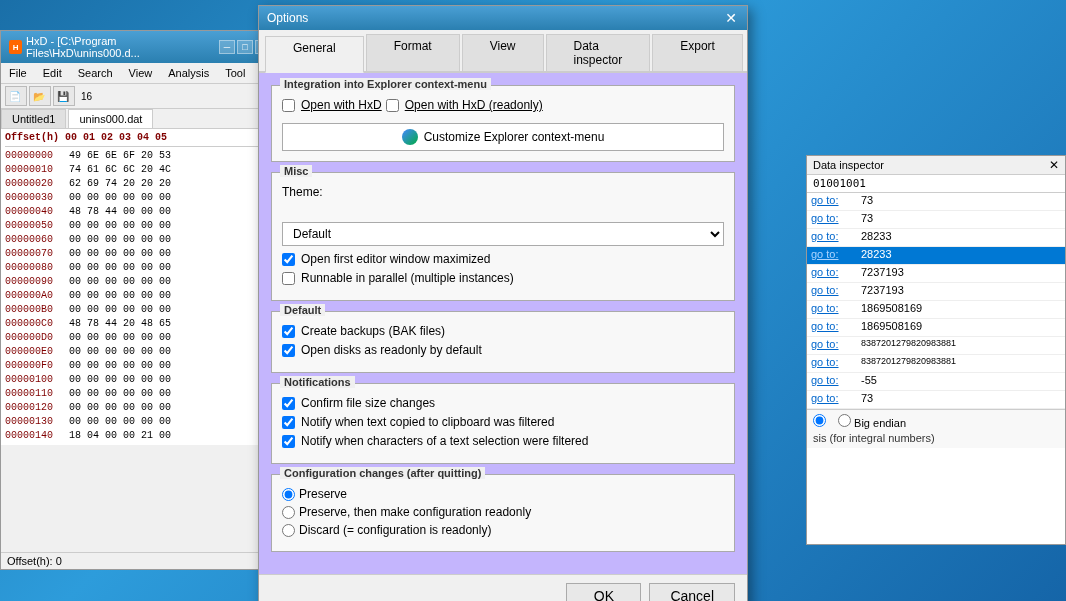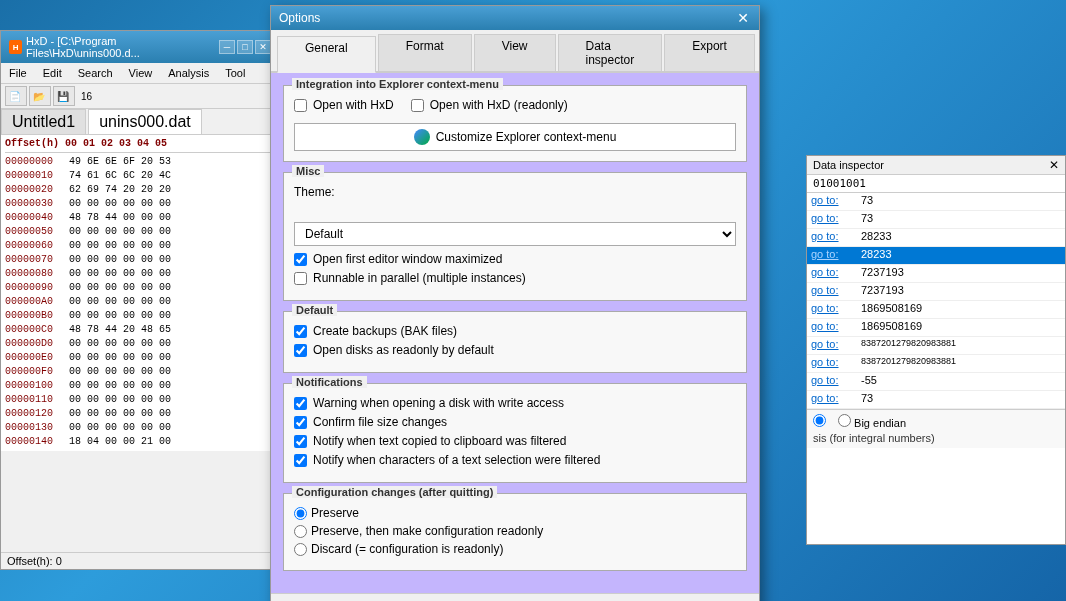--- a/index.html
+++ b/index.html
@@ -93,21 +93,21 @@
       display: flex;
       align-items: center;
       justify-content: center;
       font-size: 10px;
       cursor: pointer;
     }
     .hxd-tabs {
       display: flex;
       background: #f0f0f0;
       border-bottom: 1px solid #ccc;
-      font-size: 16px;
+      font-size: 11px;
     }
     .hxd-tab {
       padding: 3px 10px;
       border: 1px solid #ccc;
       background: #e0e0e0;
       border-bottom: none;
       cursor: pointer;
       margin-right: 2px;
     }
     .hxd-tab.active {
@@ -202,21 +202,21 @@
     }
     .inspector-text {
       font-size: 11px;
       color: #333;
     }
 
     
     .dialog-overlay {
       position: absolute;
       top: 0;
-      left: 270px;
+      left: 258px;
       width: 500px;
       height: 570px;
     }
     .dialog {
       position: absolute;
       top: 5px;
       left: 0;
       width: 490px;
       background: #f0f0f0;
       border: 1px solid #999;
@@ -293,22 +293,23 @@
       margin-bottom: 5px;
       font-size: 12px;
     }
     .checkbox-row input[type="checkbox"] {
       width: 13px;
       height: 13px;
       cursor: pointer;
     }
     .inline-row {
       display: flex;
-      gap: 17px;
+      gap: 4px;
       margin-bottom: 4px;
+      text-decoration: underline;
     }
     .theme-select {
       width: 100%;
       padding: 3px 6px;
       font-size: 12px;
       border: 1px solid #aaa;
       background: white;
       margin-top: 19px;
       cursor: pointer;
     }
@@ -630,24 +631,20 @@
             <span>Open disks as readonly by default</span>
           </label>
         </div>
       </div>
 
       <div class="section-box">
         <span class="section-title">Notifications</span>
         <div class="section-content">
           <label class="checkbox-row">
             <input type="checkbox" checked="" style="">
-            <span>Warning when opening a disk with write access</span>
-          </label>
-          <label class="checkbox-row">
-            <input type="checkbox" checked="" style="">
             <span>Confirm file size changes</span>
           </label>
           <label class="checkbox-row">
             <input type="checkbox" checked="" style="">
             <span>Notify when text copied to clipboard was filtered</span>
           </label>
           <label class="checkbox-row">
             <input type="checkbox" checked="" style="">
             <span>Notify when characters of a text selection were filtered</span>
           </label>

